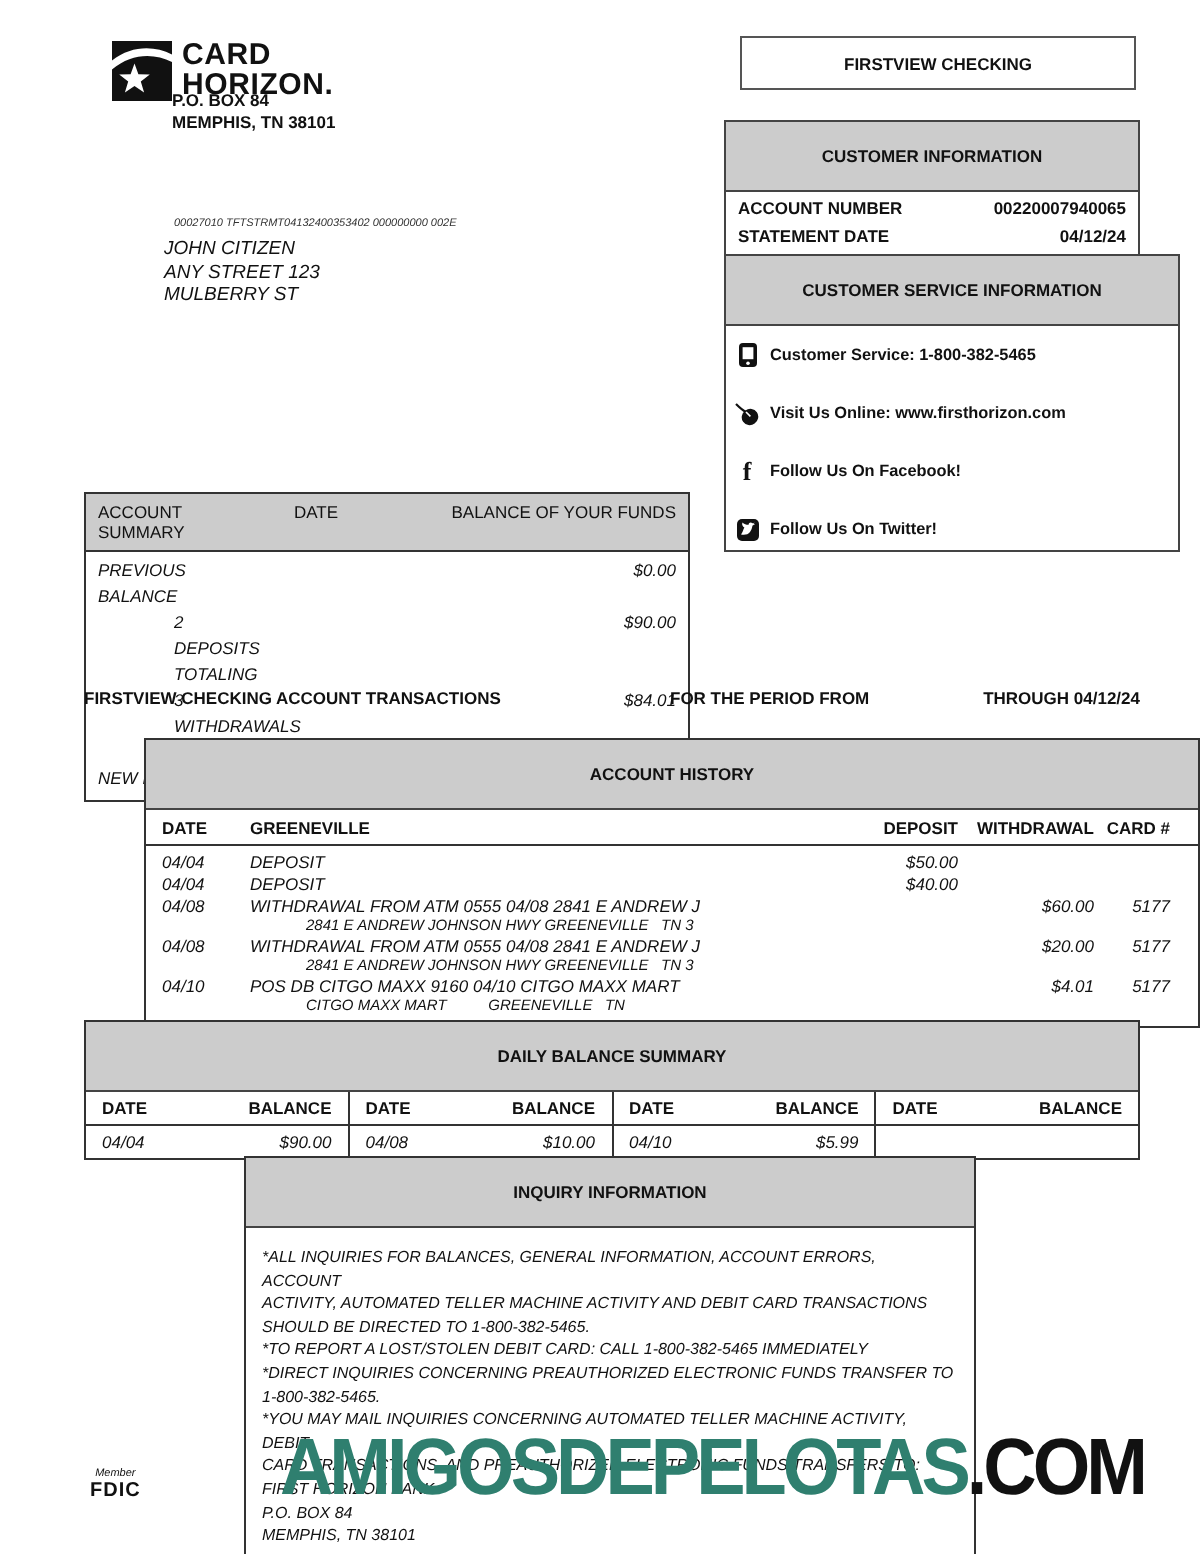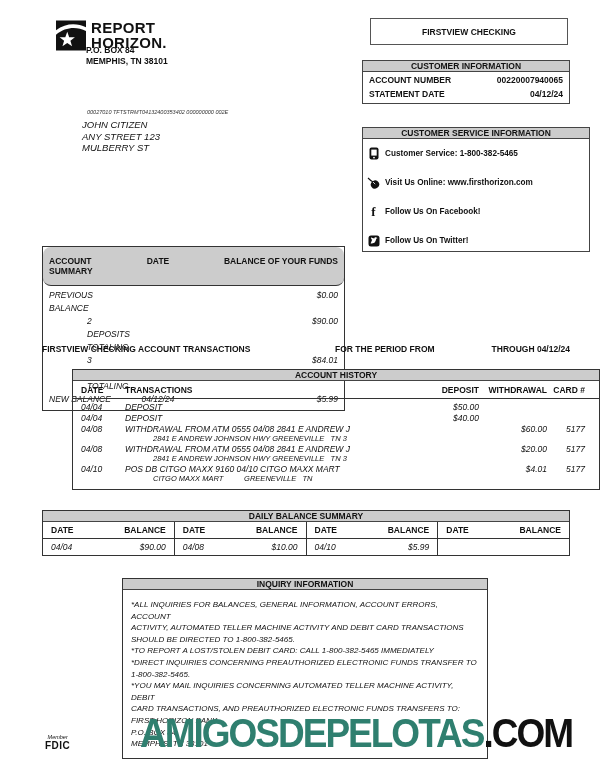--- a/index.html
+++ b/index.html
@@ -14,31 +14,31 @@
 
   
   .mail-code { position:absolute; left:87px; top:109px; font-size:5.5px; font-style:italic; color:#333; }
   .recipient { position:absolute; left:82px; top:119px; font-style:italic; font-size:9.5px; line-height:11.5px; }
 
   
   .acct-type-box { position:absolute; left:370px; top:18px; width:198px; height:27px;
     border:1.5px solid #555; display:flex; align-items:center; justify-content:center;
     font-weight:bold; font-size:8.5px; }
   .info-box { position:absolute; border:1.5px solid #444; background:#fff; }
-  .bar { background:#ccc; border-bottom:1.5px solid #444; text-align:center; font-weight:bold; font-size:8.5px; padding:0 0; }
+  .bar { background:#ccc; border-bottom:1.5px solid #444; text-align:center; font-weight:bold; font-size:8.5px; padding:12px 0; }
   .cust-info { left:362px; top:60px; width:208px; }
   .cust-info .row { display:flex; justify-content:space-between; font-weight:bold; font-size:8.5px; padding:3px 6px 1px 6px;text-align:right; }
   .cust-svc { left:362px; top:127px; width:228px; }
   .svc-item { display:flex; align-items:center; font-weight:bold; font-size:8.2px; padding:8px 4px; }
   .svc-item .ic { width:13px; height:13px; margin-right:5px; flex:0 0 13px; display:flex; align-items:center; justify-content:center; }
   .fb-glyph { font-family:"Liberation Serif", serif; font-weight:bold; font-size:13px; line-height:13px; }
 
   
   .sum-box { position:absolute; left:42px; top:246px; width:303px; border:1.5px solid #333; }
-  .sum-head { display:flex; background:#ccc; border-bottom:1.5px solid #333; font-weight:bold; font-size:8.5px; padding:9px 6px;border-radius:8px; }
+  .sum-head { display:flex; background:#ccc; border-bottom:1.5px solid #333; font-weight:normal; font-size:8.5px; padding:4px 6px; }
   .sum-head .h1 { flex:1; } .sum-head .h2 { width:60px; text-align:center; } .sum-head .h3 { width:150px; text-align:right; }
   .sum-body { font-style:italic; font-size:8.5px; padding:3px 6px 4px 6px; }
   .sum-row { display:flex; line-height:13px; }
   .sum-row .l { flex:1; } .sum-row .d { width:60px; text-align:center; } .sum-row .a { width:150px; text-align:right; }
   .sum-row.indent .l { padding-left:38px; }
 
   
   .trans-line { position:absolute; left:42px; top:344px; width:528px; font-weight:bold; font-size:8.5px; }
   .trans-line .mid { position:absolute; left:293px; }
   .trans-line .rgt { position:absolute; right:0; }
@@ -80,21 +80,21 @@
 
 <div class="page">
 
   <div class="logo-wrap">
     <svg class="logo-icon" viewBox="0 0 40 40">
       <rect x="0" y="0" width="40" height="40" fill="#111"></rect>
       <path d="M0,13 C 13,3 28,3 40,9 L40,14 C 28,8 13,8 0,19 Z" fill="#fff"></path>
       <polygon fill="#fff" points="15,15 17.6,22.2 25.2,22.4 19.2,27 21.4,34.3 15,30 8.6,34.3 10.8,27 4.8,22.4 12.4,22.2"></polygon>
     </svg>
     <div class="brand-text">
-      <div>REPORT</div>
+      <div>CARD</div>
       <div>HORIZON.</div>
     </div>
   </div>
   <div class="bank-addr">
     <div>P.O. BOX 84</div>
     <div>MEMPHIS, TN  38101</div>
   </div>
 
   <div class="mail-code">00027010 TFTSTRMT04132400353402 000000000 002E</div>
   <div class="recipient">
@@ -189,21 +189,21 @@
   <div class="trans-line">
     <span>FIRSTVIEW CHECKING ACCOUNT TRANSACTIONS</span>
     <span class="mid">FOR THE PERIOD FROM</span>
     <span class="rgt">THROUGH 04/12/24</span>
   </div>
 
   <div class="ah-box">
     <div class="bar">ACCOUNT HISTORY</div>
     <div class="ah-cols">
       <span class="c-date">DATE</span>
-      <span class="c-desc">TRANSACTIONS</span>
+      <span class="c-desc">GREENEVILLE</span>
       <span class="c-dep">DEPOSIT</span>
       <span class="c-wd">WITHDRAWAL</span>
       <span class="c-card">CARD #</span>
     </div>
     <div class="ah-body">
       <div class="ah-row">
         <span class="c-date">04/04</span>
         <span class="c-desc"><span>DEPOSIT</span><span class="d2 pre"></span></span>
         <span class="c-dep">$50.00</span>
         <span class="c-wd"></span>

